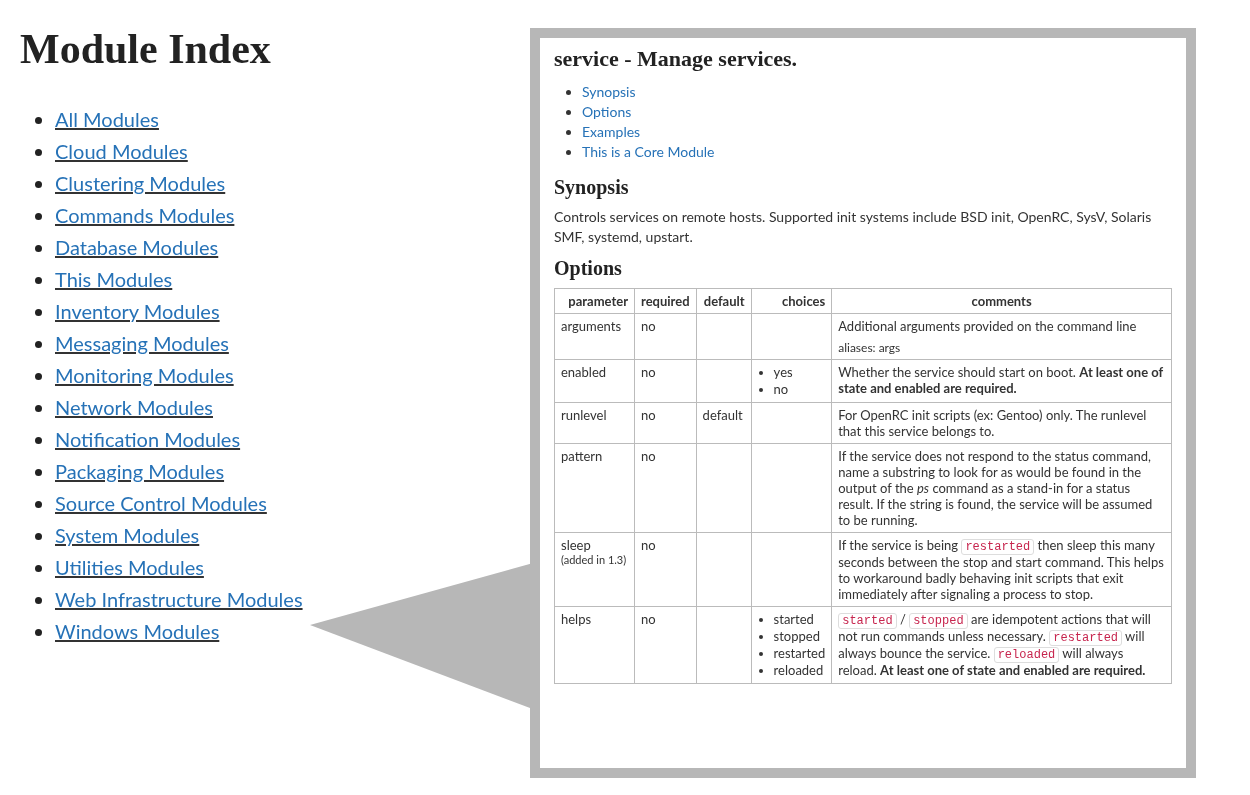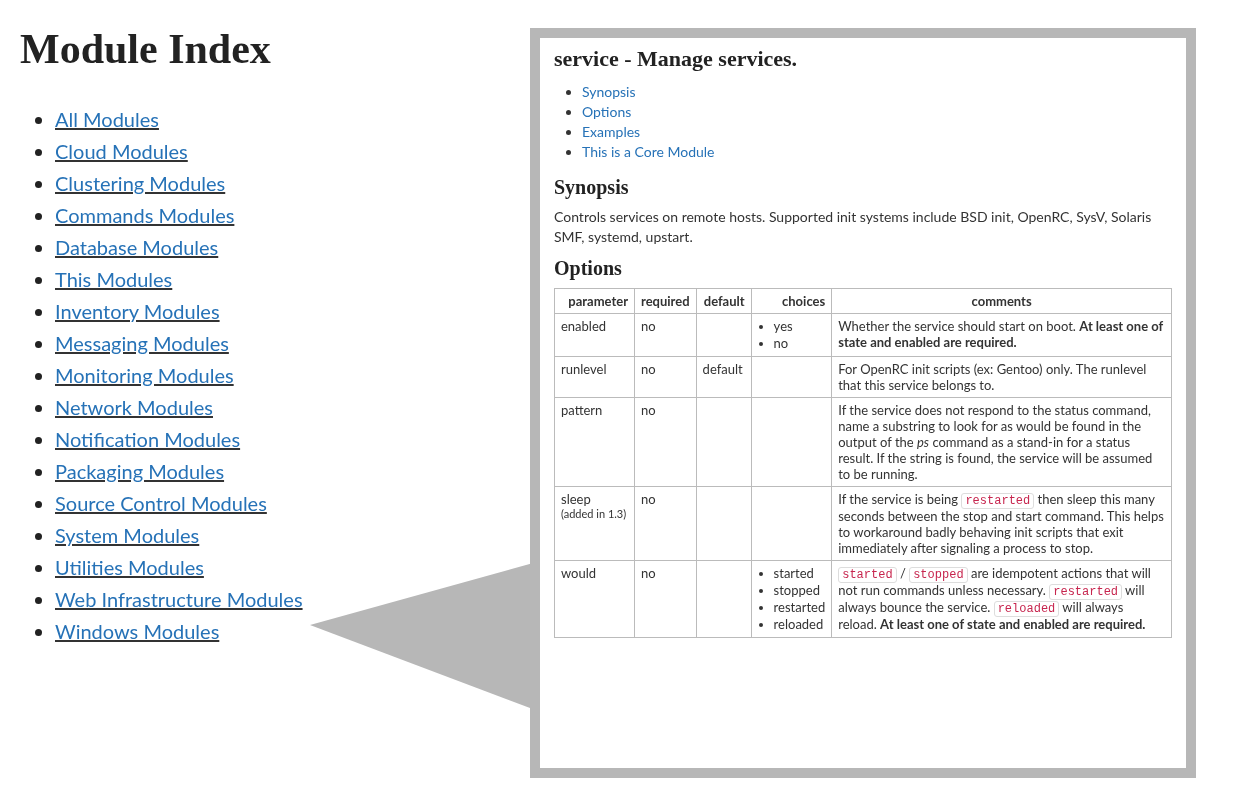--- a/index.html
+++ b/index.html
@@ -184,20 +184,30 @@
         <tr>
           <th>parameter</th>
           <th>required</th>
           <th>default</th>
           <th>choices</th>
           <th class="comments">comments</th>
         </tr>
       </thead>
       <tbody>
 
+        <tr>
+          <td class="param-cell">arguments</td>
+          <td class="req-cell">no</td>
+          <td class="def-cell"></td>
+          <td class="ch-cell"></td>
+          <td>
+            <span>Additional arguments provided on the command line</span>
+            <span class="aliases">aliases: args</span>
+          </td>
+        </tr>
 
         <tr>
           <td class="param-cell">enabled</td>
           <td class="req-cell">no</td>
           <td class="def-cell"></td>
           <td class="ch-cell">
             <ul class="choice-list">
               <li>yes</li>
               <li>no</li>
             </ul>
@@ -233,21 +243,21 @@
           </td>
           <td class="req-cell">no</td>
           <td class="def-cell"></td>
           <td class="ch-cell"></td>
           <td>
             <span>If the service is being </span><code class="inline">restarted</code><span> then sleep this many seconds between the stop and start command. This helps to workaround badly behaving init scripts that exit immediately after signaling a process to stop.</span>
           </td>
         </tr>
 
         <tr>
-          <td class="param-cell">would</td>
+          <td class="param-cell">helps</td>
           <td class="req-cell">no</td>
           <td class="def-cell"></td>
           <td class="ch-cell">
             <ul class="choice-list">
               <li>started</li>
               <li>stopped</li>
               <li>restarted</li>
               <li>reloaded</li>
             </ul>
           </td>

